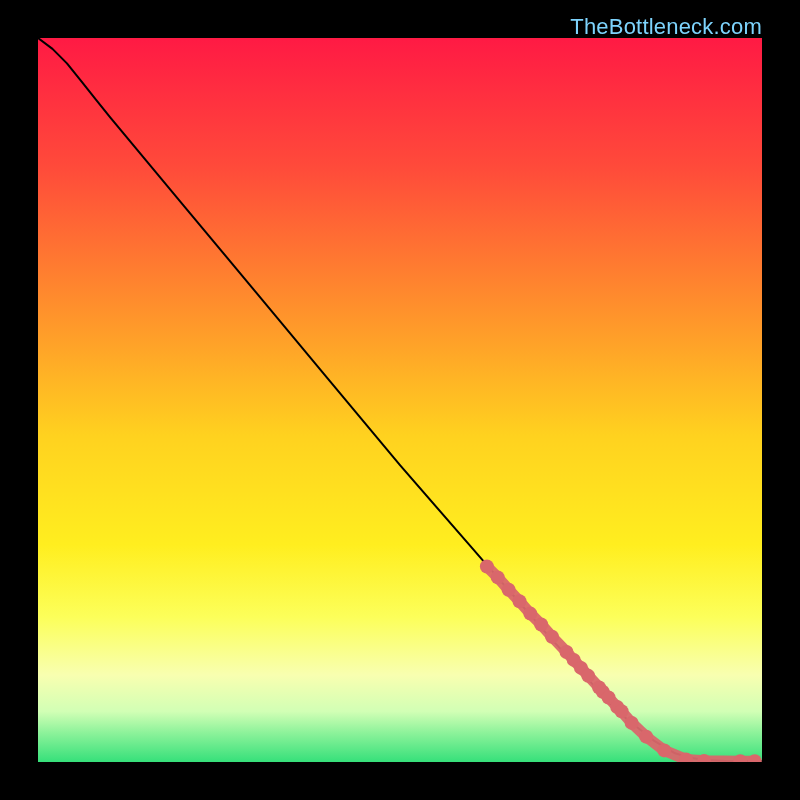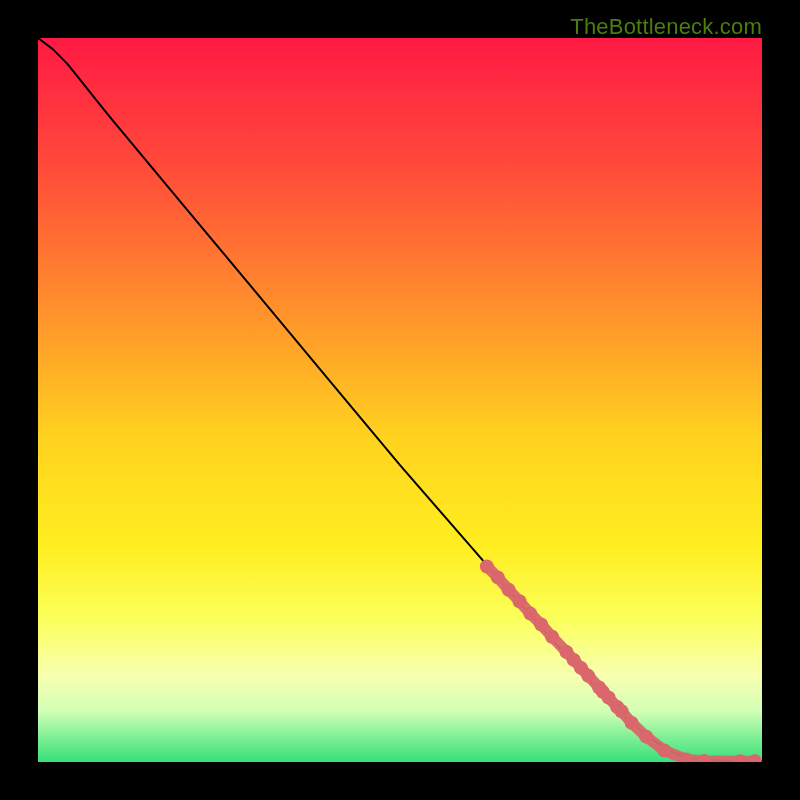--- a/index.html
+++ b/index.html
@@ -24,21 +24,21 @@
     left: 38px;
     top: 38px;
     width: 724px;
     height: 724px;
     overflow: hidden;
   }
   .watermark {
     position: absolute;
     top: 14px;
     right: 38px;
-    color: #4d7c0f;
+    color: #7dd3fc;
     font-size: 22px;
     font-weight: 500;
     letter-spacing: 0.2px;
   }
   svg {
     display: block;
   }
 </style>
 </head>
 <body>

